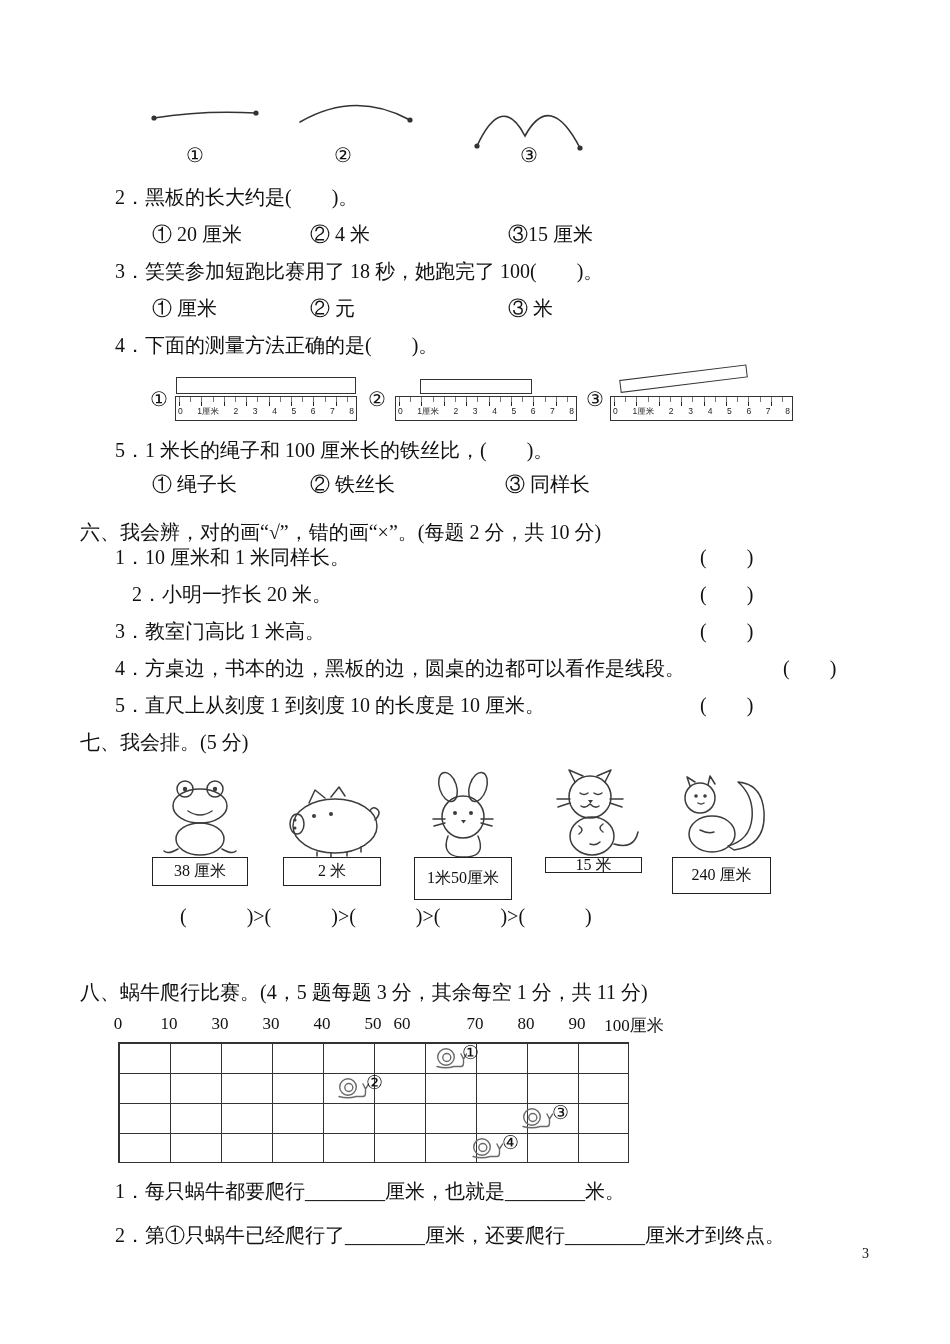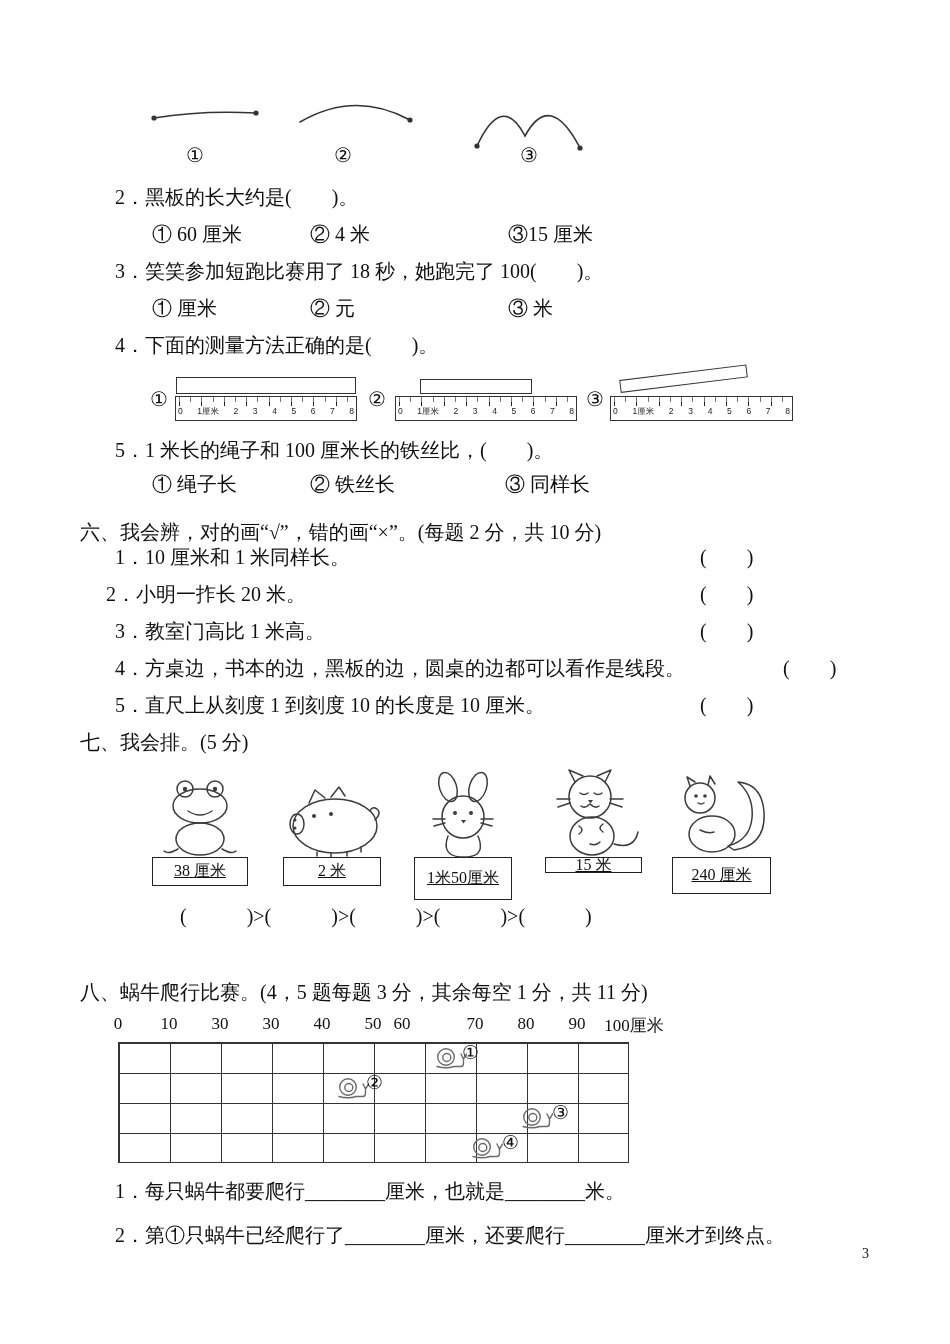--- a/index.html
+++ b/index.html
@@ -15,21 +15,21 @@
   .mobj { position:absolute; border:1.3px solid #333; background:#fff; }
   .ruler { position:absolute; height:25px; border:1.3px solid #333; background:#fff; }
   .ruler .ticks { position:absolute; left:0; top:0; right:0; height:9px;
     background-image:
       repeating-linear-gradient(90deg,#777 0 1px,transparent 1px 11.2px),
       repeating-linear-gradient(90deg,#222 0 1px,transparent 1px 22.4px);
     background-size:177px 5px,178px 9px; background-repeat:no-repeat; background-position:3px 0,3px 0; }
   .ruler .nums { position:absolute; left:0; right:0; top:9px; display:flex; justify-content:space-between;
     padding:0 2px; font-size:8.5px; font-family:"Liberation Sans","DejaVu Sans",sans-serif; color:#222; }
   .abox { position:absolute; border:1.6px solid #222; display:flex; align-items:center; justify-content:center;
-    font-size:16px; background:#fff; white-space:nowrap;text-decoration:underline; }
+    font-size:16px; background:#fff; white-space:nowrap; }
   .grid { position:absolute; border:1px solid #333;
     background-image:
       repeating-linear-gradient(90deg,#333 0 1px,transparent 1px 51px),
       repeating-linear-gradient(180deg,#333 0 1px,transparent 1px 30px); }
   .scl { position:absolute; font-size:17px; transform:translateX(-50%); white-space:nowrap; }
   .sn { font-size:19px; }
   .pg { position:absolute; font-size:14px; }
 </style>
 </head>
 <body>
@@ -44,21 +44,21 @@
     <circle class="dot" cx="270" cy="34" r="2.6"></circle>
     <path class="ln" d="M337,60 Q362,6 385,50 Q410,4 440,62"></path>
     <circle class="dot" cx="337" cy="60" r="2.6"></circle>
       <circle class="dot" cx="440" cy="62" r="2.6"></circle>
   </svg>
   <span class="t" style="left:186px;top:142px">①</span>
   <span class="t" style="left:334px;top:142px">②</span>
   <span class="t" style="left:520px;top:142px">③</span>
 
   <span class="t" style="left:115px;top:184px">2．黑板的长大约是(　　)。</span>
-  <span class="t" style="left:152px;top:221px">① 60 厘米</span>
+  <span class="t" style="left:152px;top:221px">① 20 厘米</span>
   <span class="t" style="left:310px;top:221px">② 4 米</span>
   <span class="t" style="left:508px;top:221px">③15 厘米</span>
 
   <span class="t" style="left:115px;top:258px">3．笑笑参加短跑比赛用了 18 秒，她跑完了 100(　　)。</span>
   <span class="t" style="left:152px;top:295px">① 厘米</span>
   <span class="t" style="left:310px;top:295px">② 元</span>
   <span class="t" style="left:508px;top:295px">③ 米</span>
 
   <span class="t" style="left:115px;top:332px">4．下面的测量方法正确的是(　　)。</span>
 
@@ -114,21 +114,21 @@
   </div>
 
   <span class="t" style="left:115px;top:437px">5．1 米长的绳子和 100 厘米长的铁丝比，(　　)。</span>
   <span class="t" style="left:152px;top:471px">① 绳子长</span>
   <span class="t" style="left:310px;top:471px">② 铁丝长</span>
   <span class="t" style="left:505px;top:471px">③ 同样长</span>
 
   <span class="t" style="left:80px;top:519px">六、我会辨，对的画“√”，错的画“×”。(每题 2 分，共 10 分)</span>
   <span class="t" style="left:115px;top:544px">1．10 厘米和 1 米同样长。</span>
   <span class="t" style="left:700px;top:544px">(　　)</span>
-  <span class="t" style="left:106px;top:581px">2．小明一拃长 20 米。</span>
+  <span class="t" style="left:132px;top:581px">2．小明一拃长 20 米。</span>
   <span class="t" style="left:700px;top:581px">(　　)</span>
   <span class="t" style="left:115px;top:618px">3．教室门高比 1 米高。</span>
   <span class="t" style="left:700px;top:618px">(　　)</span>
   <span class="t" style="left:115px;top:655px">4．方桌边，书本的边，黑板的边，圆桌的边都可以看作是线段。</span>
   <span class="t" style="left:783px;top:655px">(　　)</span>
   <span class="t" style="left:115px;top:692px">5．直尺上从刻度 1 到刻度 10 的长度是 10 厘米。</span>
   <span class="t" style="left:700px;top:692px">(　　)</span>
 
   <span class="t" style="left:80px;top:729px">七、我会排。(5 分)</span>
 

